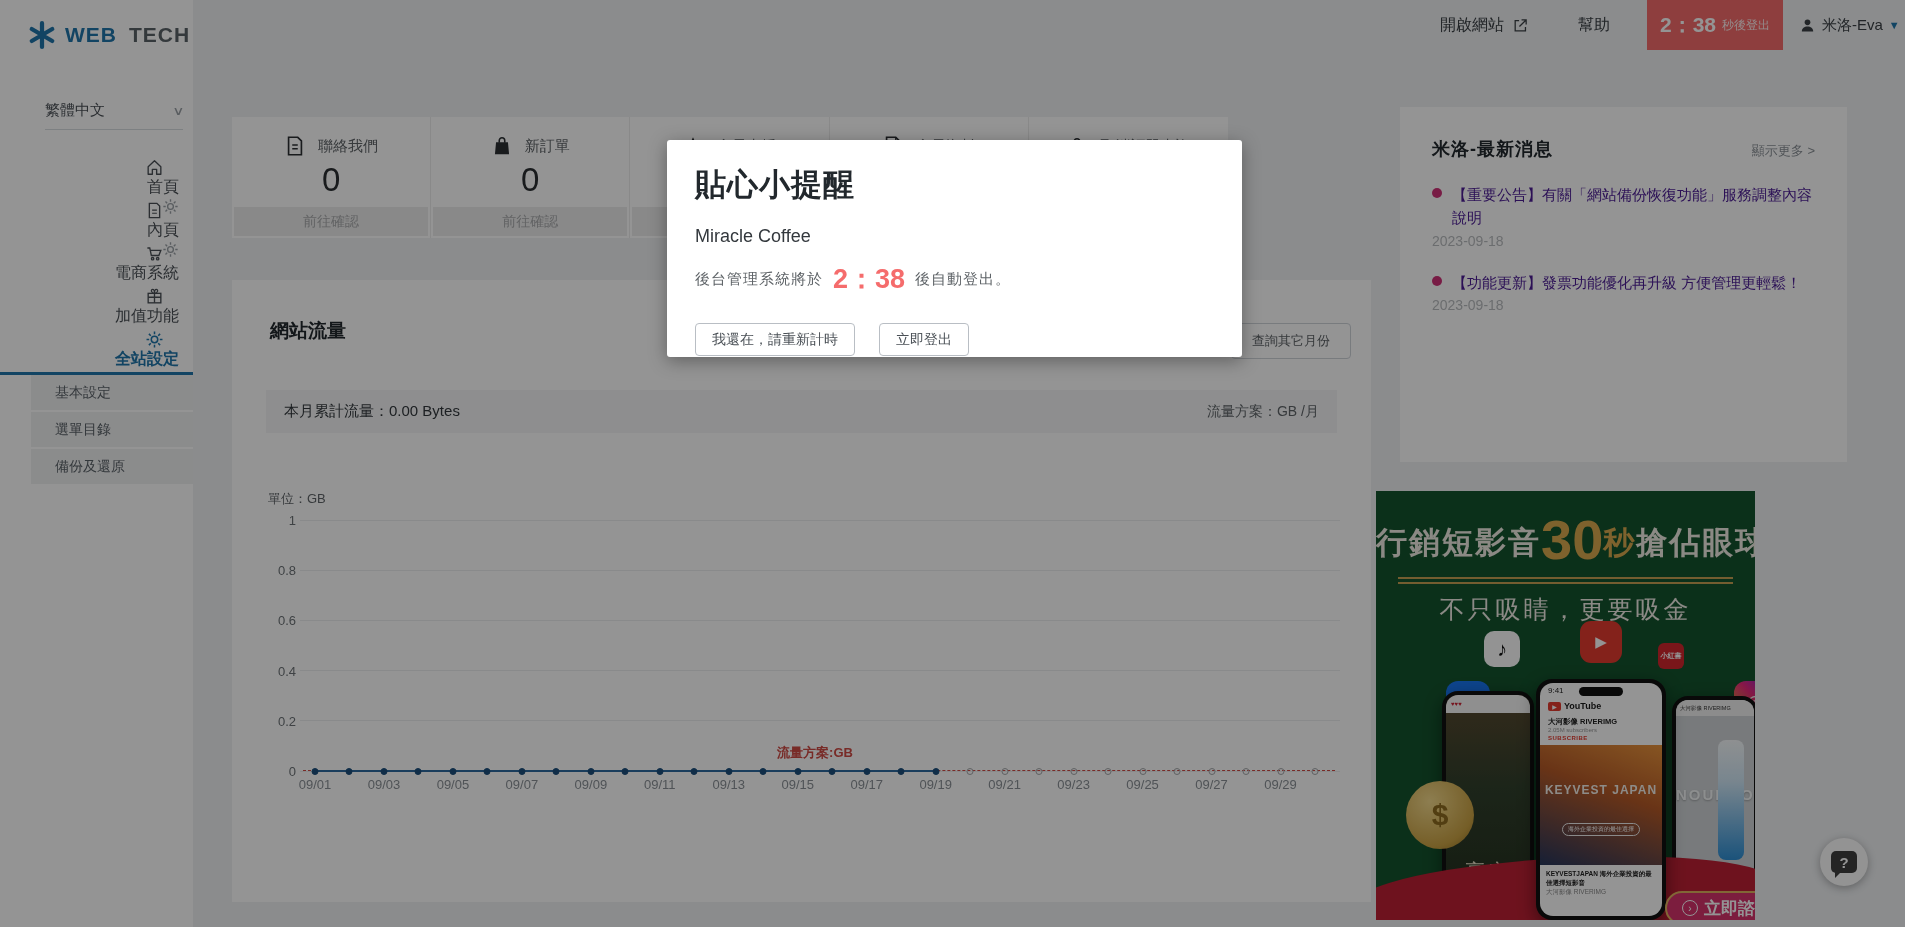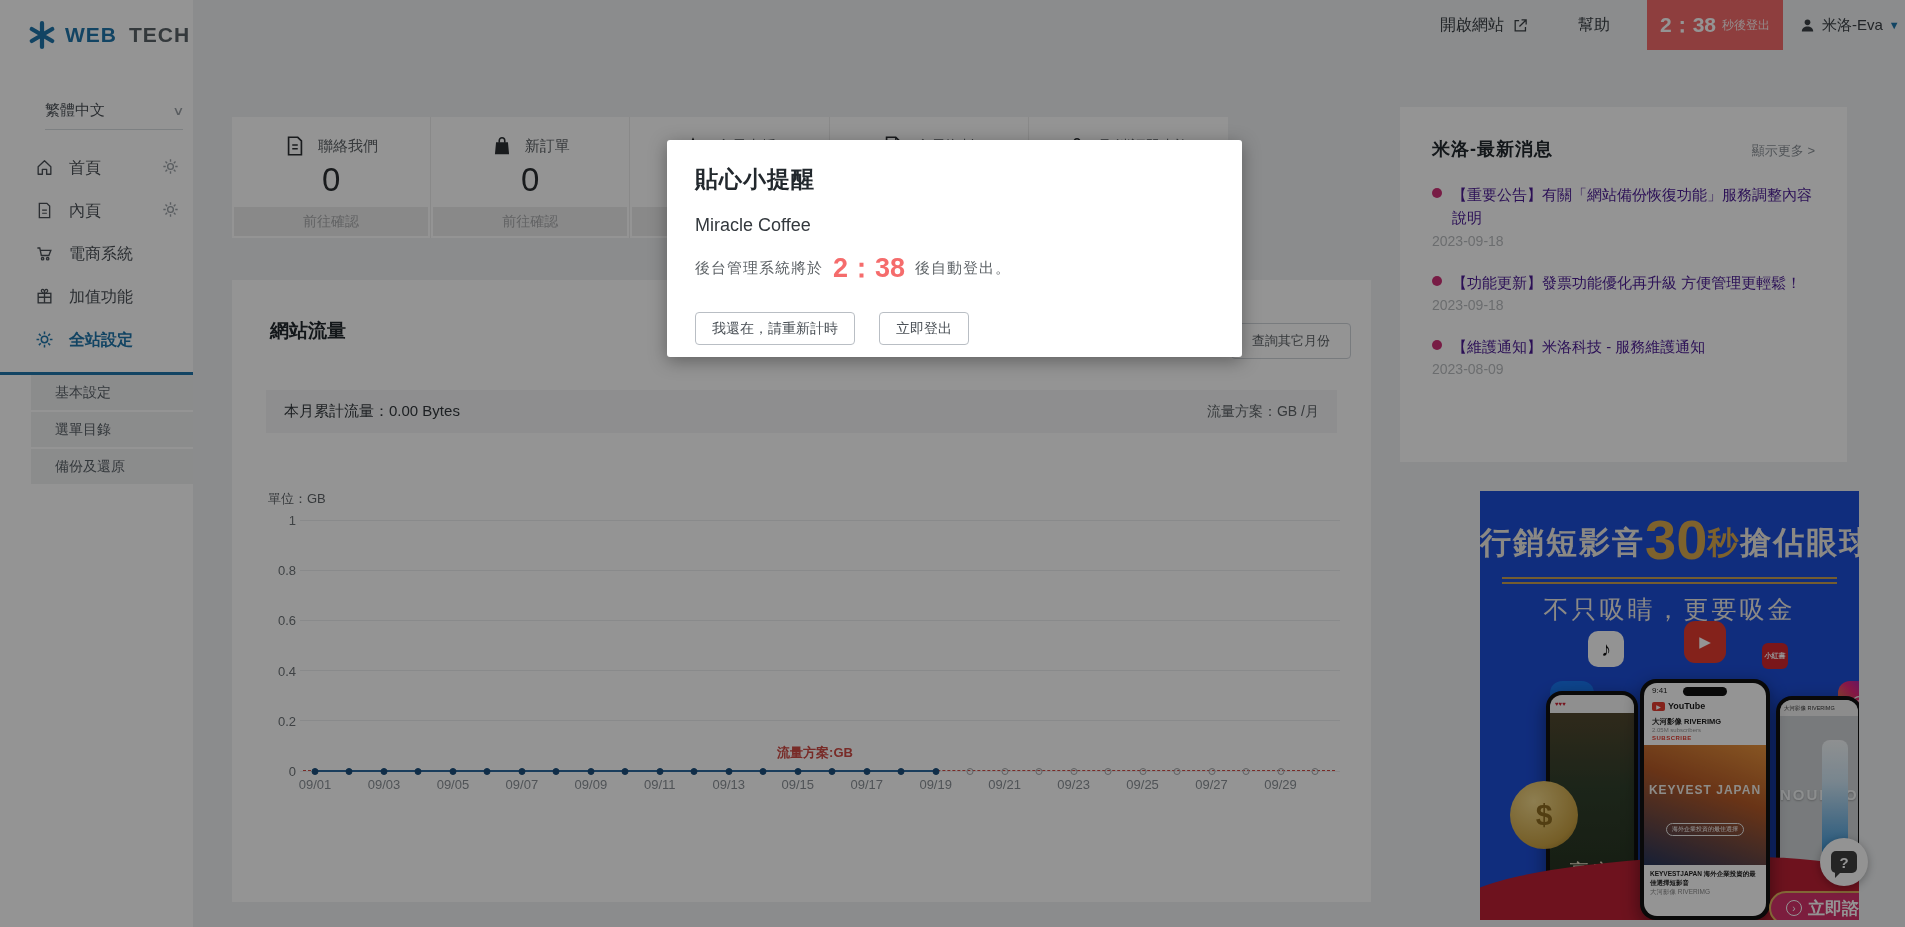--- a/index.html
+++ b/index.html
@@ -12,21 +12,21 @@
   #sidebar{left:0;top:0;width:193px;height:927px;background:#ffffff;z-index:2;}
   #logo{left:27px;top:20px;display:flex;align-items:center;gap:8px;}
   #logo .mark{width:30px;height:30px;color:#2076ab;}
   #logo .web{font-size:21px;font-weight:bold;color:#2076ab;letter-spacing:1px;}
   #logo .tech{font-size:21px;font-weight:bold;color:#5a6268;letter-spacing:1px;margin-left:4px;}
   #langsel{left:45px;top:92px;width:138px;height:38px;border-bottom:1px solid #d8dce0;
            display:flex;align-items:center;justify-content:space-between;cursor:pointer;}
   #langsel .val{font-size:15px;color:#4a5056;}
   #langsel .chev{color:#9aa0a6;font-size:12px;transform:scaleX(1.4);}
   #menu{left:0;top:158px;width:193px;}
-  .menu-item{display:flex;align-items:flex-start;height:43px;padding:0 14px 0 35px;cursor:pointer;color:#4a5056;}
+  .menu-item{display:flex;align-items:flex-end;height:43px;padding:0 14px 0 35px;cursor:pointer;color:#4a5056;flex-direction:column;}
   .menu-item .mi-icon{width:19px;height:19px;margin-right:15px;flex:0 0 auto;}
   .menu-item .mi-label{font-size:16px;flex:1;}
   .menu-item .mi-gear{width:17px;height:17px;color:#9aa0a6;cursor:pointer;}
   .menu-item.active{color:#2076ab;}
   .menu-item.active .mi-label{font-weight:bold;}
   #menu-divider{left:0;top:372px;width:193px;height:3px;background:#2076ab;}
   #submenu{left:0;top:375px;width:193px;padding-left:31px;}
   .sub-item{height:35px;margin-bottom:2px;background:#f0f1f2;display:flex;align-items:center;
             padding-left:24px;font-size:14px;color:#5a6268;cursor:pointer;}
 
@@ -92,21 +92,21 @@
   #news-head{display:flex;justify-content:space-between;align-items:baseline;}
   #news-title{font-size:18px;font-weight:bold;color:#22282d;letter-spacing:1px;}
   #news-more{font-size:13px;color:#8a9096;cursor:pointer;}
   .news-item{margin-top:22px;cursor:pointer;}
   .news-line{display:flex;gap:10px;}
   .news-bullet{flex:0 0 auto;width:10px;height:10px;border-radius:50%;background:#cf3177;margin-top:5px;}
   .news-text{font-size:15px;line-height:1.55;color:#4c1d95;}
   .news-date{font-size:14px;color:#b9bcbf;margin-top:3px;}
 
   
-  #banner{left:1480px;top:491px;width:379px;height:429px;background:#1d4ed8;overflow:hidden;}
+  #banner{left:1376px;top:491px;width:379px;height:429px;background:#14532d;overflow:hidden;}
   #bn-headline{position:absolute;left:0;top:16px;width:100%;text-align:center;white-space:nowrap;}
   #bn-headline .w{font-size:31px;font-weight:bold;color:#f0ece4;letter-spacing:2px;}
   #bn-headline .n{font-size:56px;font-weight:bold;color:#d9a94e;letter-spacing:0;vertical-align:-6px;}
   #bn-headline .g{font-size:31px;font-weight:bold;color:#d9a94e;letter-spacing:2px;}
   #bn-rule{position:absolute;left:22px;right:22px;top:86px;height:7px;
            border-top:2px solid #c9a053;border-bottom:2px solid #c9a053;}
   #bn-sub{position:absolute;left:0;top:102px;width:100%;text-align:center;font-size:25px;color:#efece6;letter-spacing:3px;}
   .soc{position:absolute;display:flex;align-items:center;justify-content:center;color:#fff;font-weight:bold;}
   #soc-tiktok{left:108px;top:140px;width:36px;height:36px;background:#fdfdfd;border-radius:10px;color:#111;font-size:20px;}
   #soc-youtube{left:204px;top:130px;width:42px;height:42px;background:#e33b30;border-radius:11px;font-size:15px;}
@@ -165,21 +165,21 @@
   #help-bubble{left:1820px;top:838px;width:48px;height:48px;border-radius:50%;background:#fdfdfd;
                box-shadow:0 2px 8px rgba(0,0,0,.3);display:flex;align-items:center;justify-content:center;cursor:pointer;z-index:6;}
   #help-bubble .bub{width:26px;height:22px;background:#3f3f3f;border-radius:5px;color:#fff;font-size:15px;
                font-weight:bold;display:flex;align-items:center;justify-content:center;position:relative;}
   #help-bubble .bub:after{content:"";position:absolute;left:4px;bottom:-5px;border:3px solid transparent;border-top-color:#3f3f3f;border-left-color:#3f3f3f;}
 
   
   #overlay{left:0;top:0;width:1905px;height:927px;background:rgba(0,0,0,.42);z-index:20;}
   #session-modal{left:667px;top:140px;width:575px;height:217px;background:#fff;border-radius:3px;z-index:21;
                  box-shadow:0 4px 18px rgba(0,0,0,.35);padding:24px 28px;}
-  #modal-title{font-size:23px;font-weight:bold;color:#22282d;letter-spacing:1px;}
+  #modal-title{font-size:31px;font-weight:bold;color:#22282d;letter-spacing:1px;}
   #modal-site{font-size:18px;color:#33383d;margin-top:20px;}
   #modal-body{margin-top:14px;display:flex;align-items:center;gap:10px;}
   #modal-body .bt{font-size:15px;color:#5f6468;letter-spacing:1px;}
   #modal-body .cd{font-size:27px;font-weight:bold;color:#f56c6c;}
   .modal-btn{height:33px;background:#fff;border:1px solid #b9bec4;border-radius:4px;font-size:14px;
              color:#4a5056;cursor:pointer;font-family:inherit;padding:0 16px;}
   #modal-actions{margin-top:26px;display:flex;gap:24px;}
   svg{display:block;}
 </style>
 </head>
@@ -455,27 +455,20 @@
           </div>
           <div class="news-date">2023-09-18</div>
         </div>
         <div class="news-item">
           <div class="news-line">
             <span class="news-bullet" style="background: rgb(207, 49, 119);"></span>
             <span class="news-text">【功能更新】發票功能優化再升級 方便管理更輕鬆！</span>
           </div>
           <div class="news-date">2023-09-18</div>
         </div>
-        <div class="news-item">
-          <div class="news-line">
-            <span class="news-bullet" style="background: rgb(207, 49, 119);"></span>
-            <span class="news-text">【維護通知】米洛科技 - 服務維護通知</span>
-          </div>
-          <div class="news-date">2023-08-09</div>
-        </div>
       </div>
   </div>
 
   <div id="banner" class="abs">
     <div id="bn-headline">
       <span class="w">行銷短影音</span><span class="n">30</span><span class="g">秒</span><span class="w">搶佔眼球</span>
     </div>
     <div id="bn-rule"></div>
     <div id="bn-sub">不只吸睛，更要吸金</div>
 

